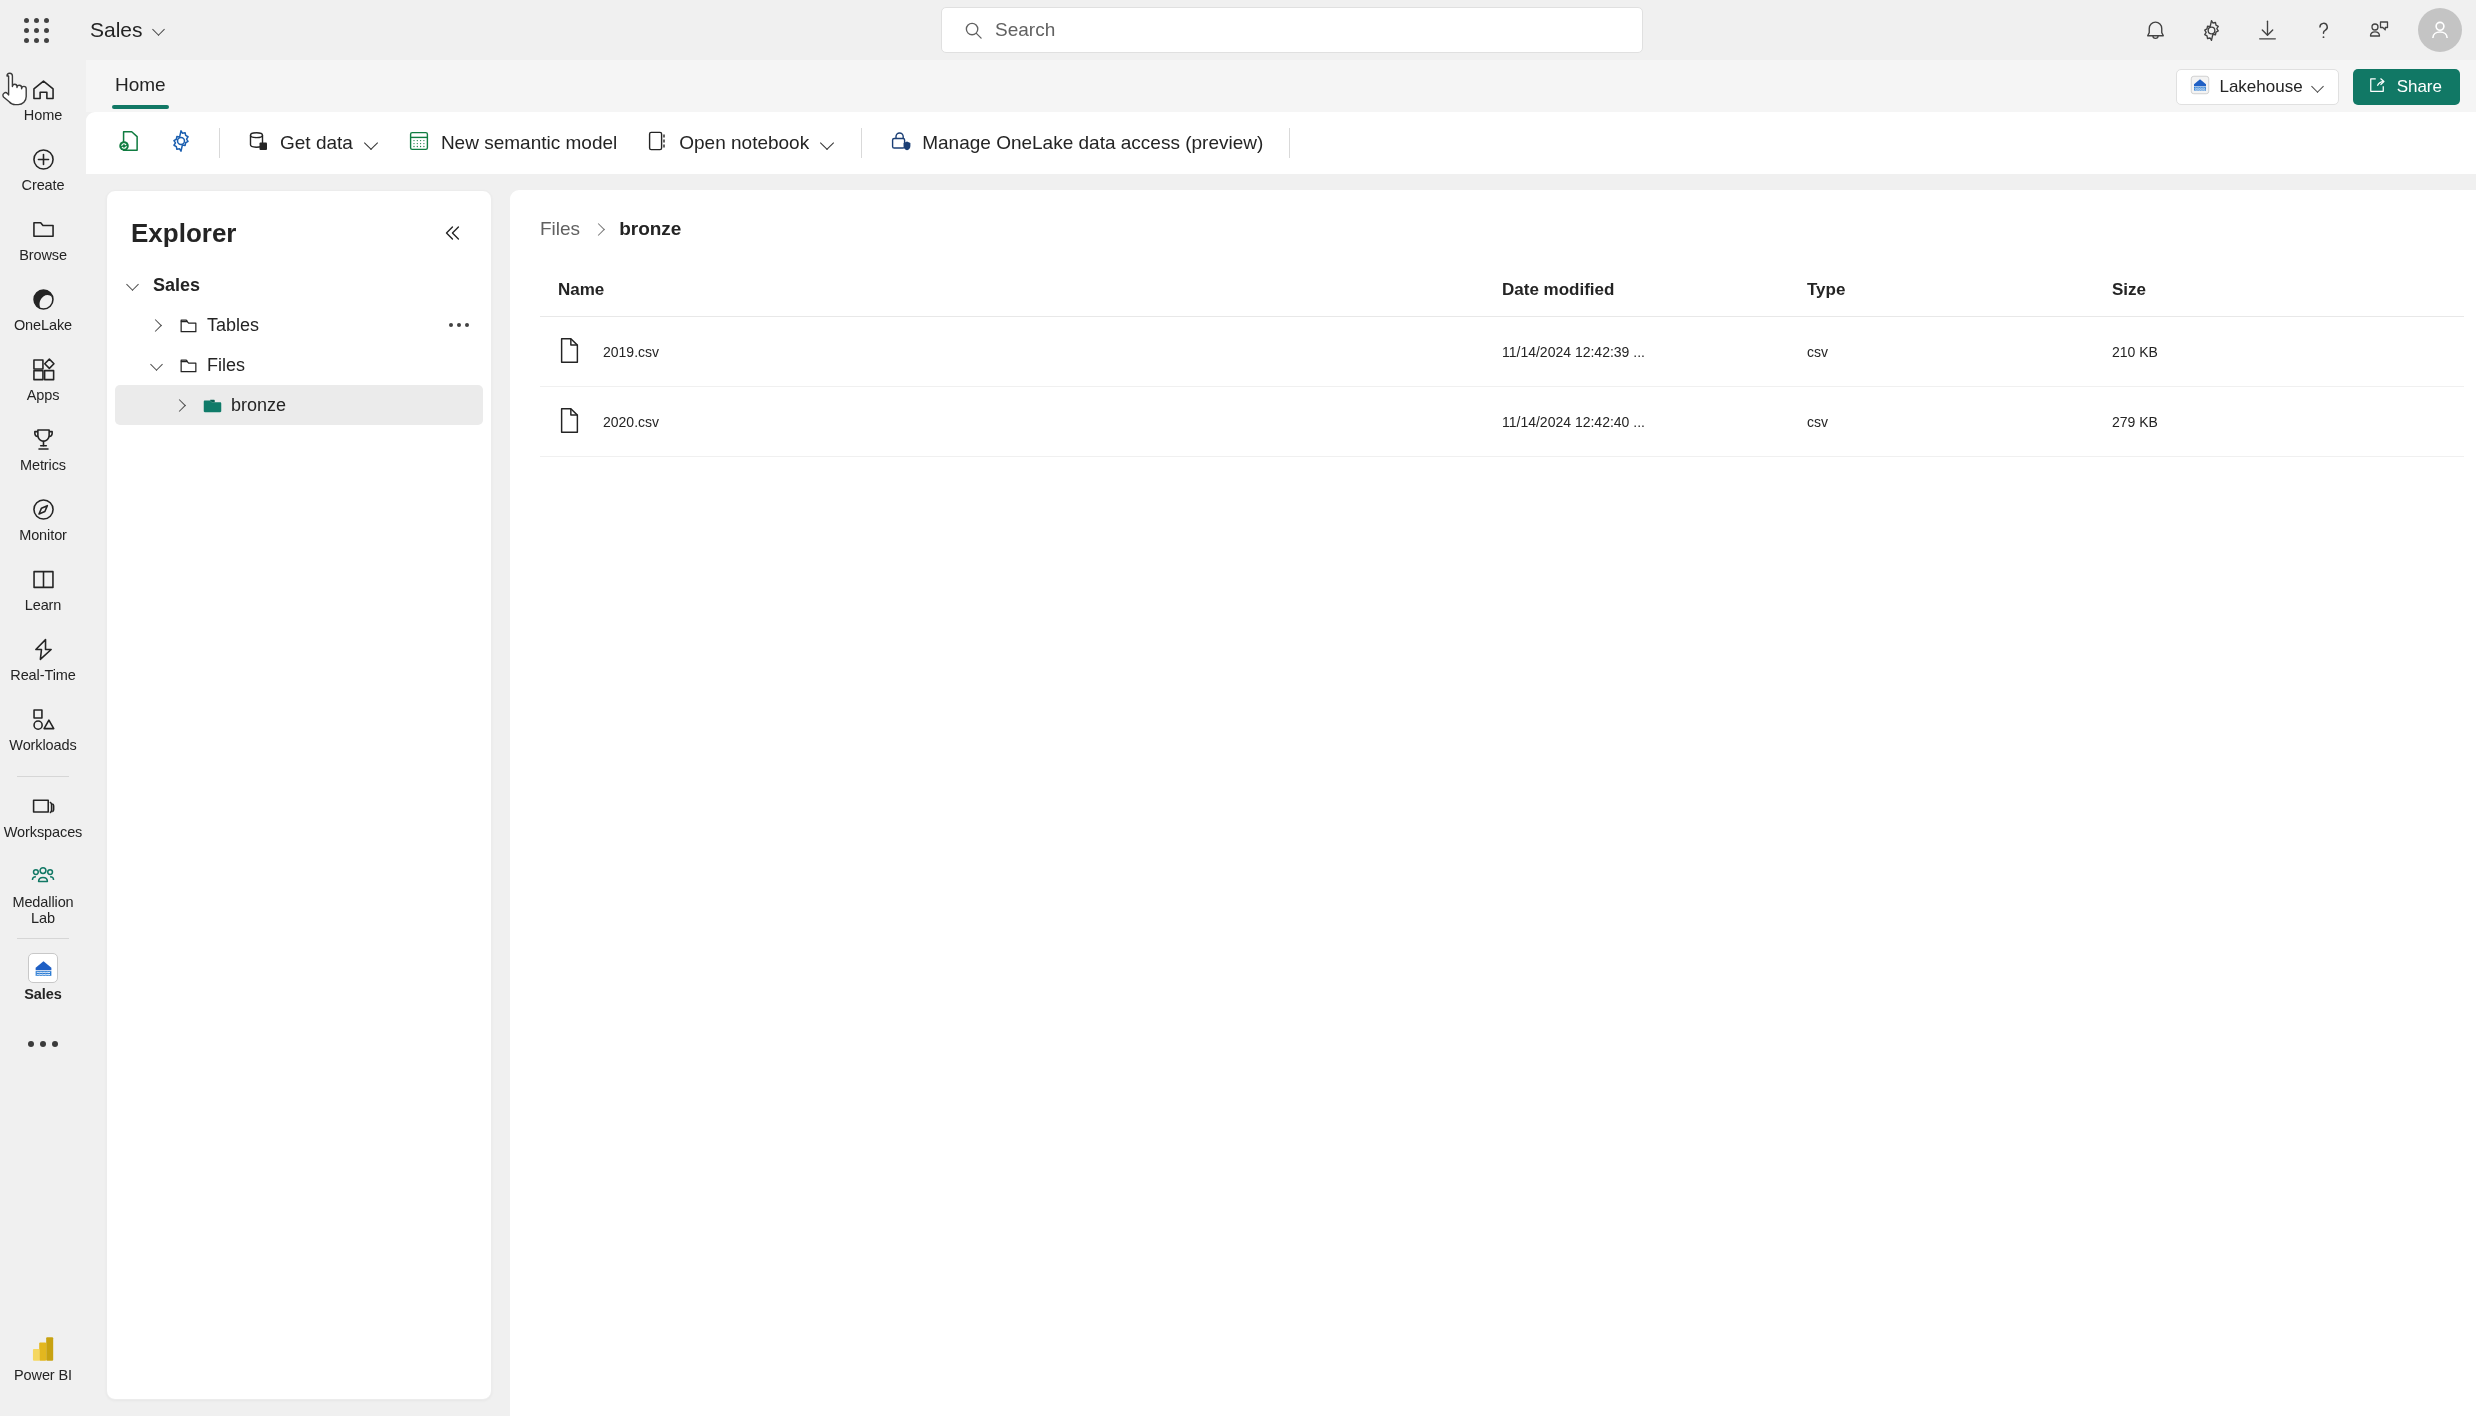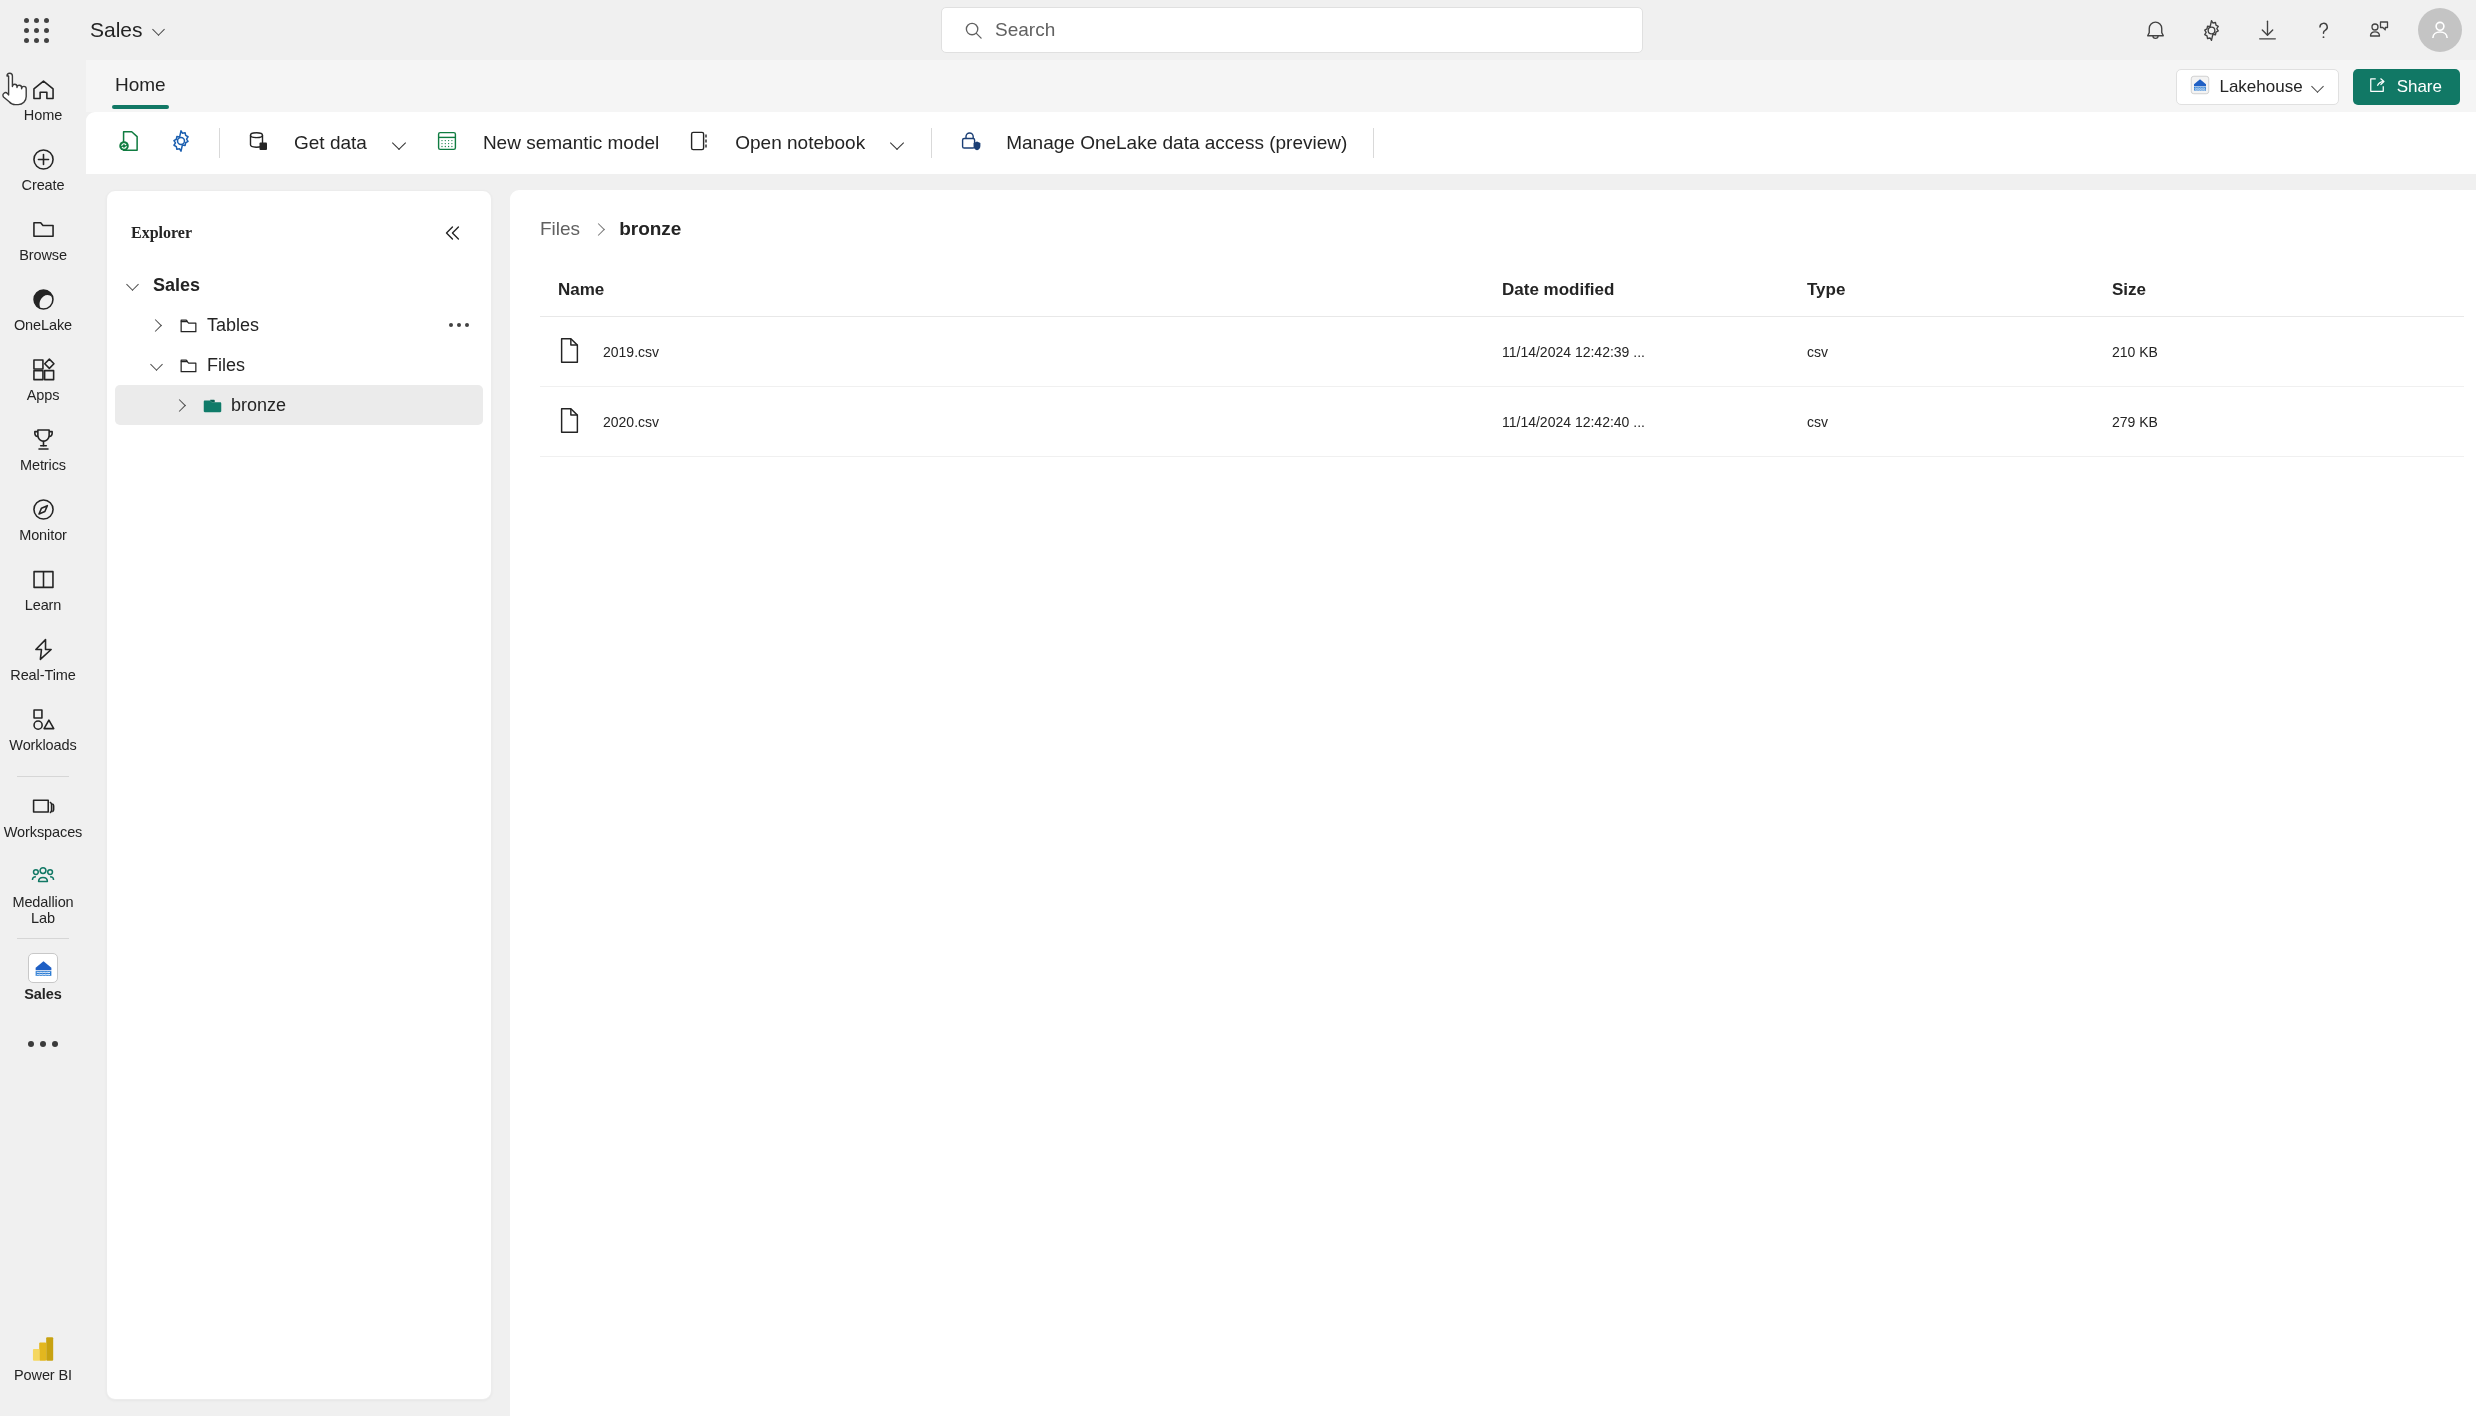--- a/index.html
+++ b/index.html
@@ -115,42 +115,42 @@
     font-size: 17px;
   }
 
   
   .ribbon {
     position:absolute; left: 86px; top: 112px; width: 2390px; height: 62px;
     background:#fff; border-top-left-radius: 9px;
     display:flex; align-items:center; padding-left: 18px; gap: 2px;
   }
   .rbtn {
-    height: 44px; display:flex; align-items:center; gap:24px; padding: 0 13px;
+    height: 44px; display:flex; align-items:center; gap:10px; padding: 0 13px;
     border-radius: 5px; cursor:pointer; font-size: 19px; color:#242424; white-space:nowrap;
   }
   .rbtn.iconly { padding: 0 12px; }
   .rsep { width:1px; height: 30px; background:#d9d9d9; margin: 0 11px; }
   .cdown { width:14px;height:14px;position:relative;display:inline-block;margin-left:2px; }
   .cdown::after {
     content:""; position:absolute; left:1px; top:2px; width:9px; height:9px;
     border-right:1.7px solid #333; border-bottom:1.7px solid #333; transform:rotate(45deg);
   }
 
   
   .explorer {
     position:absolute; left: 106px; top: 190px; width: 386px; height: 1210px;
     background:#fff; border: 1px solid #ececec; border-radius: 9px;
     box-shadow: 0 1px 3px rgba(0,0,0,0.045);
   }
   .exphdr {
     height: 56px; display:flex; align-items:center; justify-content:space-between;
     padding: 0 22px 0 24px; margin-top: 14px;
   }
-  .exptitle { font-size: 16px; font-weight: 700; color:#242424;font-family:Liberation Serif, serif; }
+  .exptitle { font-size: 26px; font-weight: 700; color:#242424; }
   .collapsebtn { width:34px;height:34px;display:flex;align-items:center;justify-content:center;cursor:pointer;border-radius:4px; }
 
   .treerow {
     height: 40px; display:flex; align-items:center; border-radius: 5px;
     margin: 0 8px; cursor:pointer; position:relative;
   }
   .treerow.sel { background:#ebebeb; }
   .twisty { width: 34px; display:flex; align-items:center; justify-content:center; flex:none; }
   .tw { width:13px;height:13px;position:relative;display:block; }
   .tw::after {

